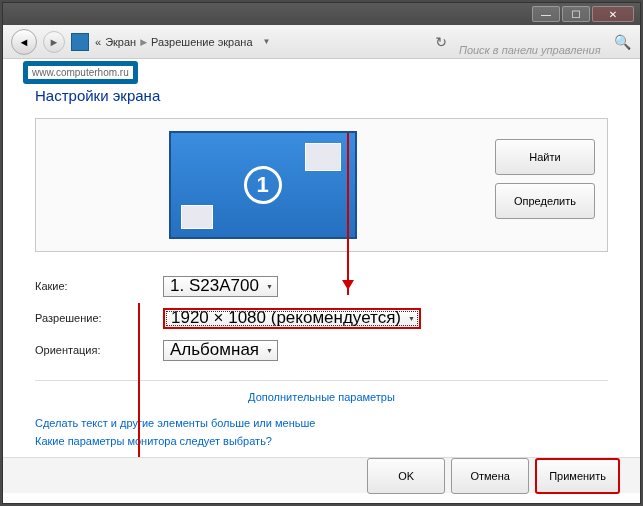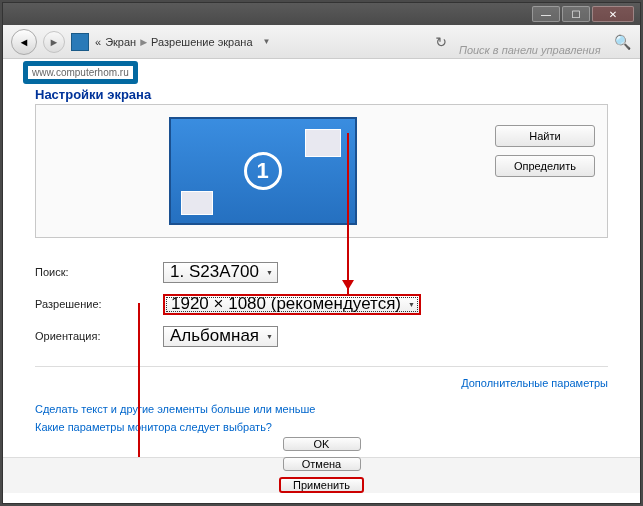--- a/index.html
+++ b/index.html
@@ -14,42 +14,42 @@
 .cp-icon { width: 18px; height: 18px; background: #2a7ab8; border: 1px solid #1a5a88; display: inline-block; }
 .breadcrumb { display: flex; align-items: center; gap: 4px; color: #333; }
 .bc-sep { color: #888; font-size: 9px; }
 .bc-drop { margin-left: 6px; color: #666; font-size: 8px; }
 .spacer { flex: 1; }
 .refresh { color: #666; font-size: 14px; cursor: pointer; margin: 0 6px; }
 .search { color: #999; font-style: italic; margin-top: 17px; }
 .search-icon { color: #888; margin-left: 8px; font-size: 14px; }
 .watermark { position: absolute; top: 58px; left: 20px; font-size: 10px; color: #666; background: rgba(255,255,255,0.8); padding: 1px 4px; border: 5px solid #0369a1; border-radius: 3px; font-family: Arial; }
 .content { padding: 28px 32px 0 32px; position: relative; }
-.page-title { color: #003399; font-size: 13px; font-weight: bold; margin-bottom: 2px; }
+.page-title { color: #003399; font-size: 15px; font-weight: normal; margin-bottom: 14px; }
 .preview-box { border: 1px solid #c8c8c8; padding: 12px; display: flex; gap: 18px; background: #fafafa; }
 .monitor-area { flex: 1; display: flex; justify-content: center; }
 .monitor { width: 188px; height: 108px; background: linear-gradient(#3a8de0, #2570c0); border: 2px solid #1a5090; position: relative; }
 .mon-num { position: absolute; top: 50%; left: 50%; transform: translate(-50%, -50%); width: 38px; height: 38px; border: 3px solid #fff; border-radius: 50%; color: #fff; font-size: 22px; font-weight: bold; display: flex; align-items: center; justify-content: center; }
 .mon-win { position: absolute; background: #e8e8f0; border: 1px solid #fff; }
 .mon-win.a { top: 10px; right: 14px; width: 36px; height: 28px; }
 .mon-win.b { bottom: 8px; left: 10px; width: 32px; height: 24px; }
 .side-buttons { display: flex; flex-direction: column; gap: 8px; padding-top: 8px; }
-.btn { min-width: 100px; height: 22px; background: linear-gradient(#fdfdfd, #e8e8e8); border: 1px solid #999; border-radius: 3px; font-size: 11px; cursor: pointer; padding: 0 12px; }
+.btn { min-width: 100px; height: 36px; background: linear-gradient(#fdfdfd, #e8e8e8); border: 1px solid #999; border-radius: 3px; font-size: 11px; cursor: pointer; padding: 0 12px; }
 .form { margin-top: 18px; }
 .row { display: flex; align-items: center; height: 32px; }
 .row label { width: 128px; color: #222; }
 .select { height: 21px; background: linear-gradient(#fff, #eee); border: 1px solid #888; font-size: 17px; padding: 0 18px 0 6px; position: relative; display: inline-flex; align-items: center; cursor: pointer; }
 .select::after { content: "▼"; position: absolute; right: 4px; font-size: 7px; color: #444; }
 .sel-display { min-width: 66px; }
 .sel-res { min-width: 164px; border: 2px solid #c00; outline: 1px dotted #333; outline-offset: -4px; justify-content: center; }
 .sel-orient { min-width: 86px; }
 .hr { border: none; border-top: 1px solid #ddd; margin: 14px 0 10px 0; }
-.adv-link { text-align: right; color: #0066cc; cursor: pointer; margin-bottom: 14px; }
+.adv-link { text-align: center; color: #0066cc; cursor: pointer; margin-bottom: 14px; }
 .link { color: #0066cc; cursor: pointer; display: block; margin: 6px 0; }
-.footer { position: absolute; bottom: 10px; left: 0; right: 0; height: 36px; border-top: 1px solid #ddd; background: #f4f4f4; display: flex; justify-content: flex-end; align-items: center; gap: 6px; padding: 0 20px; flex-direction: column; }
+.footer { position: absolute; bottom: 10px; left: 0; right: 0; height: 36px; border-top: 1px solid #ddd; background: #f4f4f4; display: flex; justify-content: flex-end; align-items: center; gap: 6px; padding: 0 20px; }
 .footer .btn { min-width: 78px; }
 .btn.apply { border: 2px solid #c00; }
 .arrow1 { position: absolute; top: 130px; left: 344px; width: 2px; height: 162px; background: #c00; }
 .arrow1::after { content: ""; position: absolute; bottom: -1px; left: -5px; border: 6px solid transparent; border-top: 10px solid #c00; }
 .arrow2v { position: absolute; top: 300px; left: 135px; width: 2px; height: 160px; background: #c00; }
 .arrow2h { position: absolute; top: 460px; left: 135px; width: 378px; height: 2px; background: #c00; }
 .arrow2h::after { content: ""; position: absolute; right: -1px; top: -5px; border: 6px solid transparent; border-left: 10px solid #c00; }
 </style>
 </head>
 <body>
@@ -96,21 +96,21 @@
         </div>
       </div>
       <div class="side-buttons">
         <button class="btn">Найти</button>
         <button class="btn">Определить</button>
       </div>
     </div>
 
     <div class="form">
       <div class="row">
-        <label>Поиск:</label>
+        <label>Какие:</label>
         <div class="select sel-display">
             <span>1. S23A700</span>
           </div>
       </div>
       <div class="row">
         <label>Разрешение:</label>
         <div class="select sel-res">
             <span>1920 × 1080 (рекомендуется)</span>
           </div>
       </div>

